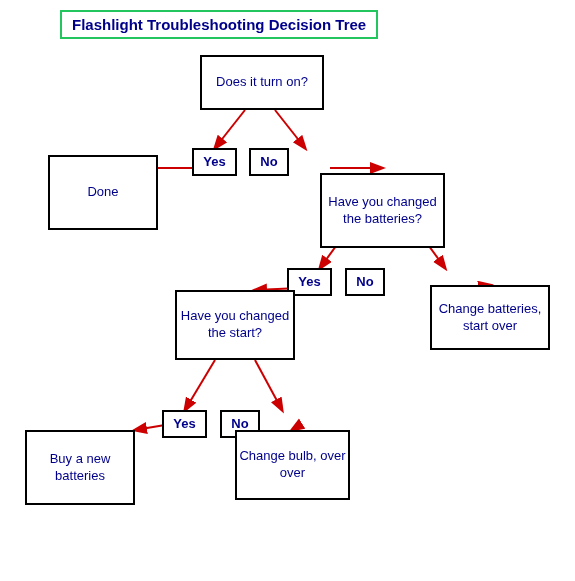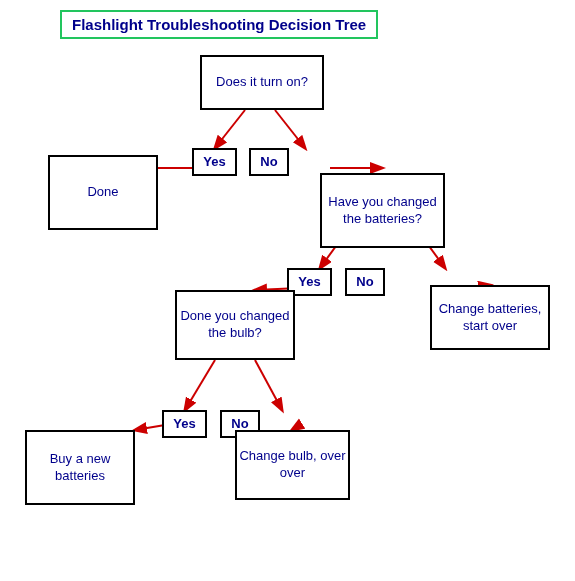--- a/index.html
+++ b/index.html
@@ -105,21 +105,21 @@
   </div>
 
   <div class="node" style="left:287px; top:268px; width:45px; height:28px; font-weight:bold; color:#00008B;">
     <span>Yes</span>
   </div>
   <div class="node" style="left:345px; top:268px; width:40px; height:28px; font-weight:bold; color:#00008B;">
     <span>No</span>
   </div>
 
   <div class="node" style="left:175px; top:290px; width:120px; height:70px;">
-    <span>Done you changed the bulb?</span>
+    <span>Have you changed the start?</span>
   </div>
 
   <div class="node" style="left:430px; top:285px; width:120px; height:65px;">
     <span>Change batteries, start over</span>
   </div>
 
   <div class="node" style="left:162px; top:410px; width:45px; height:28px; font-weight:bold; color:#00008B;">
     <span>Yes</span>
   </div>
   <div class="node" style="left:220px; top:410px; width:40px; height:28px; font-weight:bold; color:#00008B;">

